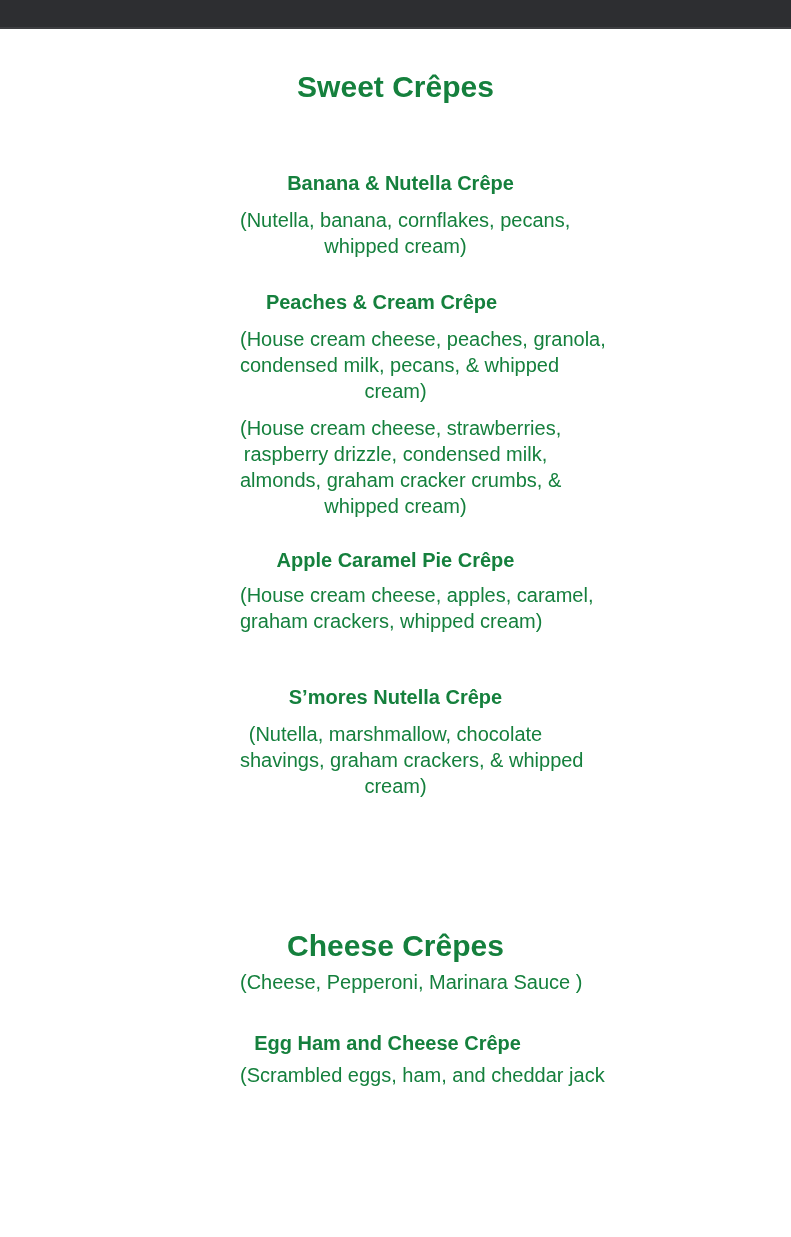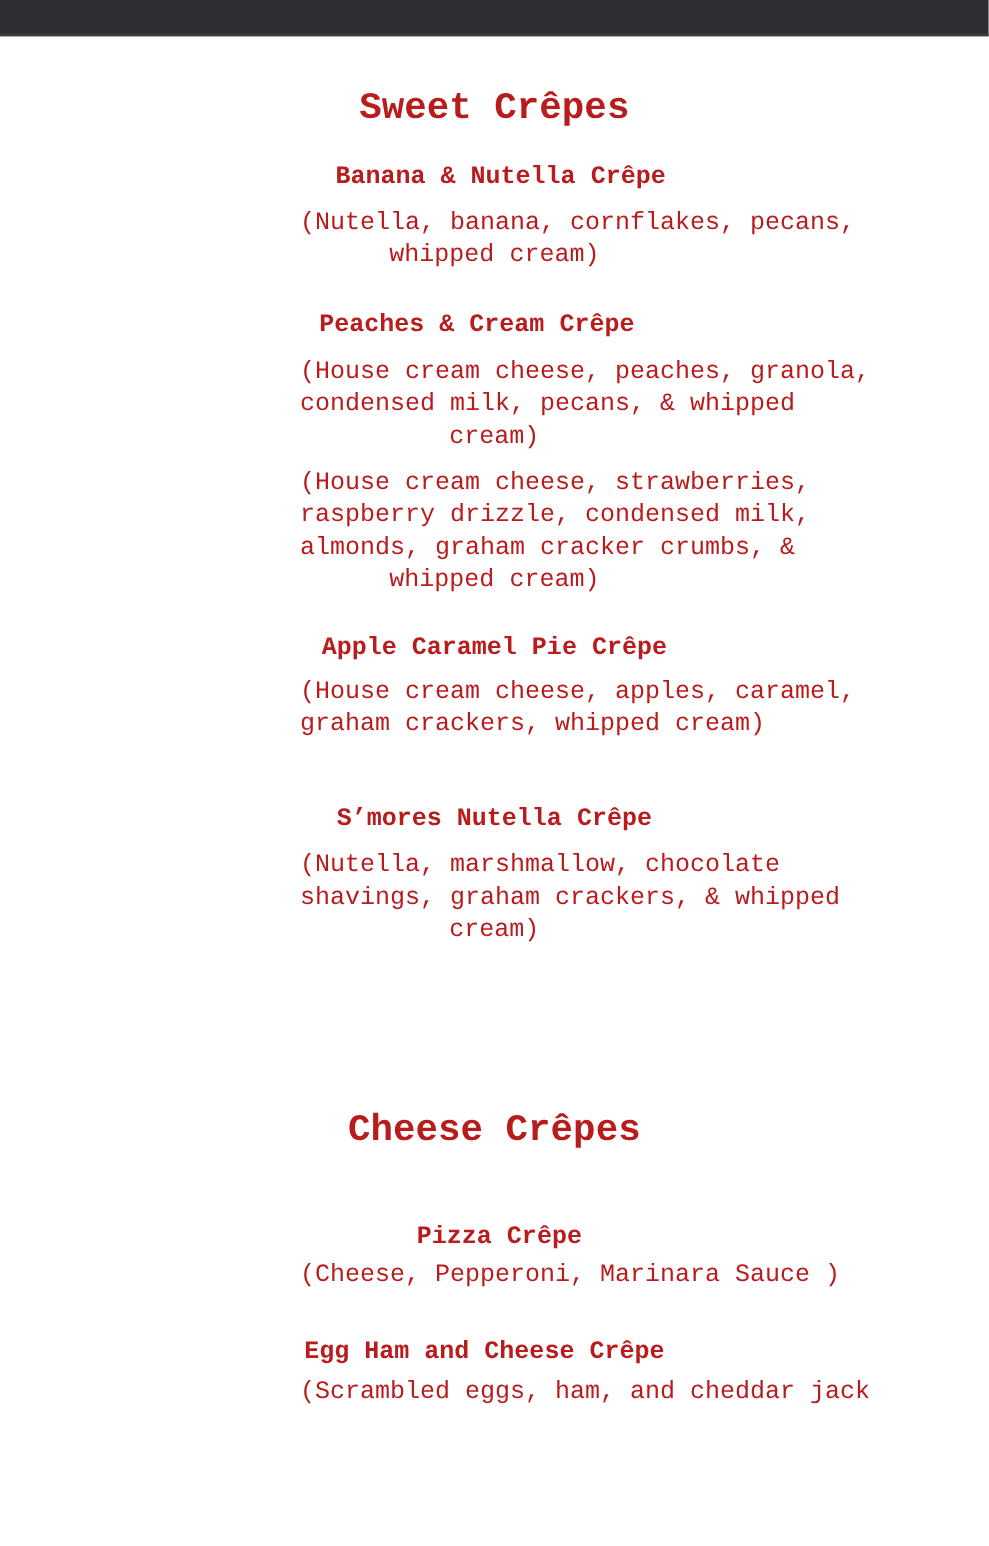--- a/index.html
+++ b/index.html
@@ -14,22 +14,22 @@
     position: relative;
   }
   .topbar {
     height: 27px;
     background: #2d2e31;
     border-bottom: 2px solid #3d3e41;
   }
   .menu-page {
     width: 311px;
     margin: 0 auto;
-    font-family: Liberation Mono, monospace;
-    color: #b91c1c;
+    font-family: Liberation Sans, sans-serif;
+    color: #15803d;
     font-size: 20px;
     line-height: 26px;
     text-align: center;
   }
   .section-title {
     font-size: 30px;
     line-height: 36px;
     font-weight: 700;
     margin: 0;
   }
@@ -41,21 +41,21 @@
     position: relative;
     white-space: pre;
   }
   .item-desc {
     margin: 0;
     white-space: pre;  
   }
   .desc-left { text-align: left; }
 
   
-  .banana-name  { margin-top: 24px; }
+  .banana-name  { margin-top: 65px; }
   .banana-desc  { margin-top: 11px; }
   .peaches-name { margin-top: 27px; }
   .peaches-desc { margin-top: 11px; }
   .berries-name { margin-top: 49px; }
   .berries-desc { margin-top: 11px; }
   .apple-name   { margin-top: 28px; }
   .apple-desc   { margin-top: 9px; }
   .smores-name  { margin-top: 50px; }
   .smores-desc  { margin-top: 11px; }
   .pizza-name   { margin-top: 54px; }
@@ -100,20 +100,19 @@
 
     <p class="item-name smores-name">S’mores Nutella Crêpe</p>
     <p class="item-desc smores-desc">(Nutella, marshmallow, chocolate
 shavings, graham crackers, &amp; whipped
 cream)</p>
   </section>
 
   <section>
     <h1 class="section-title savory">Cheese Crêpes</h1>
 
-    <p class="item-name pizza-name shift-r4">Pizza Crêpe</p>
     <p class="item-desc pizza-desc">(Cheese, Pepperoni, Marinara Sauce )</p>
 
     <p class="item-name egg-name shift-l8">Egg Ham and Cheese Crêpe</p>
     <p class="item-desc egg-desc">(Scrambled eggs, ham, and cheddar jack</p>
   </section>
 
 </main>
 
 </body></html>

